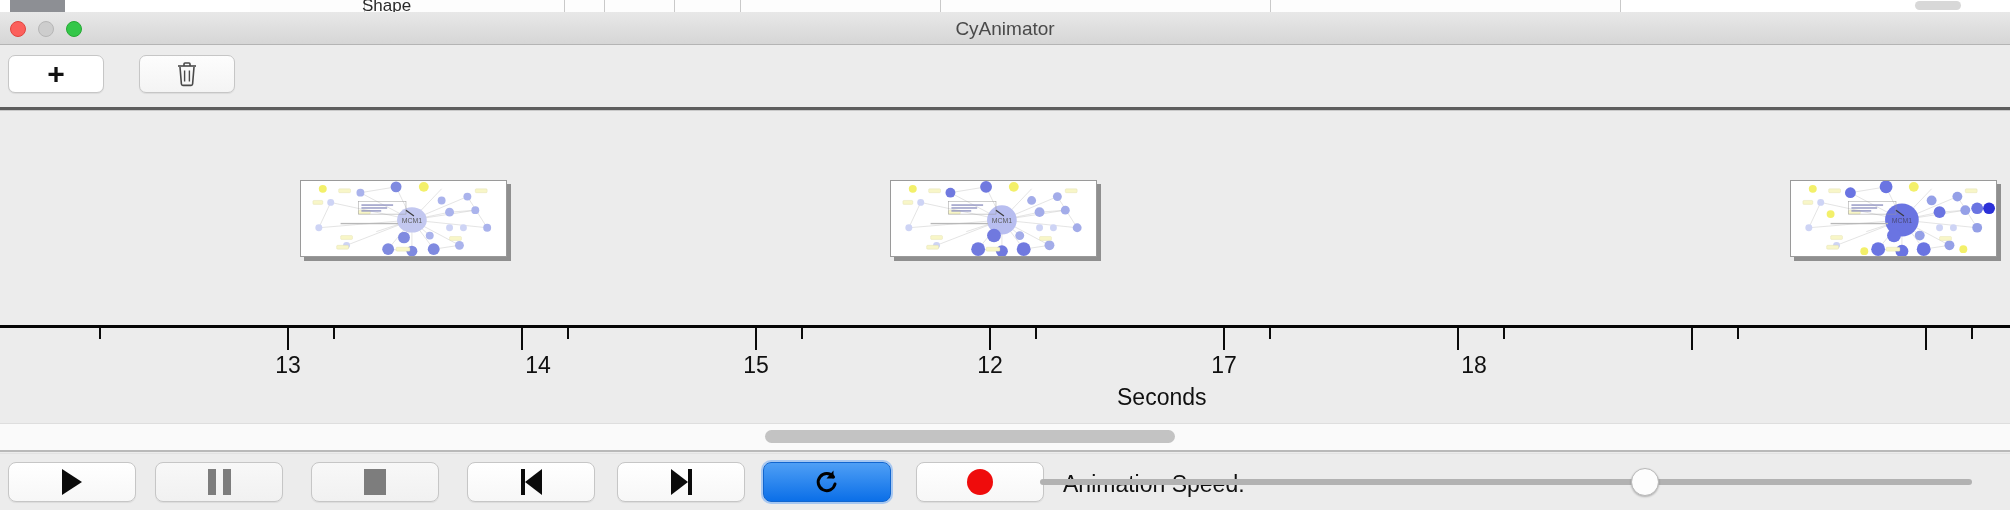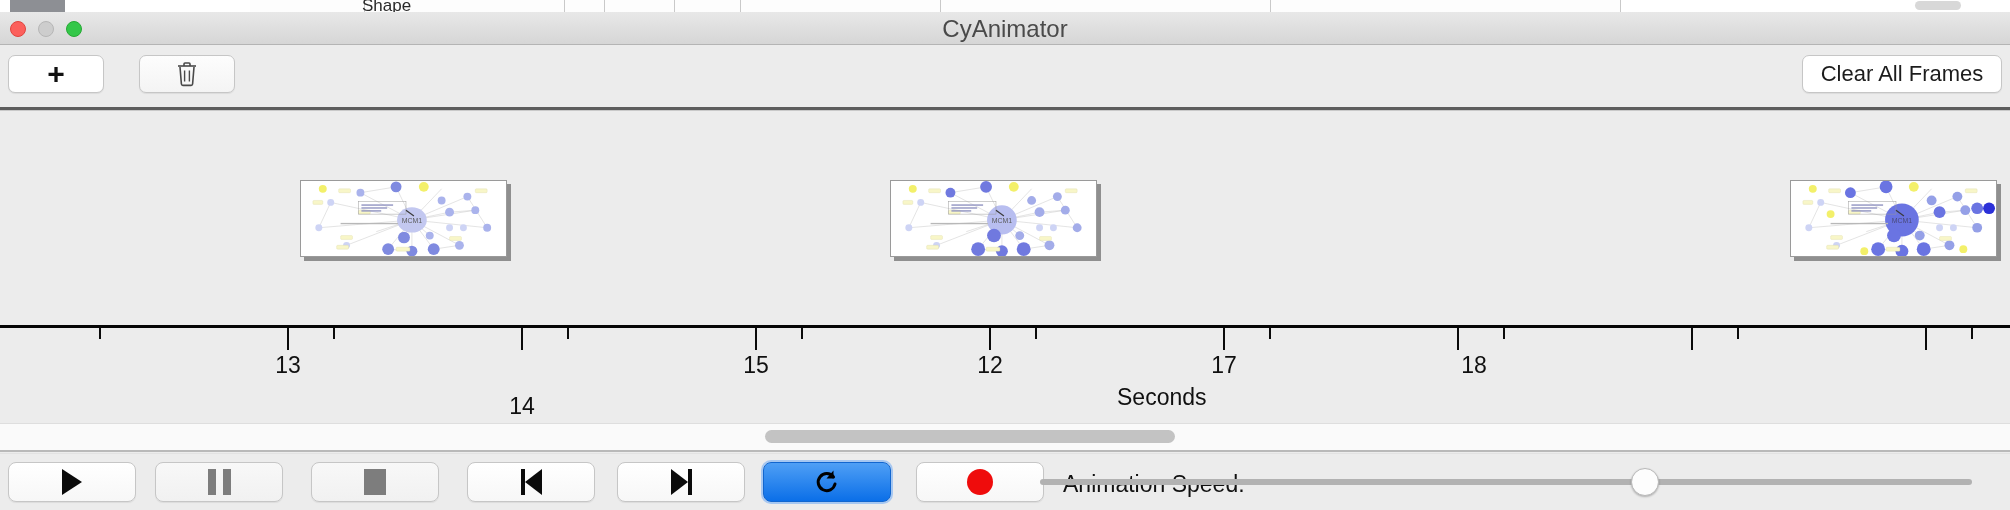--- a/index.html
+++ b/index.html
@@ -27,21 +27,21 @@
     border-bottom:1px solid #b4b4b4;
   }
   .lights { position:absolute; left:10px; top:9px; display:flex; gap:12px; }
   .light { width:16px; height:16px; border-radius:50%; }
   .light.red { background:#fc605c; border:1px solid #e0443e; }
   .light.yellow { background:#cdcdcd; border:1px solid #b6b6b6; }
   .light.green { background:#34c749; border:1px solid #26a934; }
   .win-title {
     position:absolute; left:0; top:0; width:2010px; height:33px;
     line-height:33px; text-align:center;
-    font-size:24px; color:#4a4a4a; font-family:"Liberation Sans",sans-serif;
+    font-size:19px; color:#4a4a4a; font-family:"Liberation Sans",sans-serif;
   }
 
   
   .toolbar {
     position:absolute; left:0; top:33px; width:2010px; height:62px;
     background:#ececec;
   }
   .btn {
     position:absolute;
     background:linear-gradient(to bottom,#fdfdfd,#f4f4f4);
@@ -182,23 +182,20 @@
 
     <div class="btn btn-trash">
       <svg class="trash-svg" width="22" height="26" viewBox="0 0 22 26">
         <path d="M2 5 h18" stroke="#4a4a4a" stroke-width="1.6" fill="none"></path>
         <path d="M8 5 v-2 a1 1 0 0 1 1 -1 h4 a1 1 0 0 1 1 1 v2" stroke="#4a4a4a" stroke-width="1.6" fill="none"></path>
         <path d="M4 6 l1.4 17 a1.5 1.5 0 0 0 1.5 1.4 h8.2 a1.5 1.5 0 0 0 1.5 -1.4 L18 6" stroke="#4a4a4a" stroke-width="1.6" fill="none"></path>
         <path d="M8.6 9.5 v11 M13.4 9.5 v11" stroke="#4a4a4a" stroke-width="1.4" fill="none"></path>
       </svg>
     </div>
 
-    <div class="btn btn-clear">
-      <span>Clear All Frames</span>
-    </div>
   </div>
 
   <div class="sep-dark"></div>
   <div class="sep-dark2"></div>
 
   <div class="canvas">
 
     <div class="frame" style="left:300px;">
       <div class="shadow"></div>
       <div class="paper">
@@ -418,21 +415,21 @@
     <div class="tick major" style="left:521px;"></div>
     <div class="tick major" style="left:755px;"></div>
     <div class="tick major" style="left:989px;"></div>
     <div class="tick major" style="left:1223px;"></div>
     <div class="tick major" style="left:1457px;"></div>
     <div class="tick major" style="left:1691px;"></div>
     <div class="tick major" style="left:1925px;"></div>
 
     <div class="tick-label" style="left:-47px;">12</div>
     <div class="tick-label" style="left:258px;">13</div>
-    <div class="tick-label" style="left:492px;margin-top:41px;">14</div>
+    <div class="tick-label" style="left:508px;">14</div>
     <div class="tick-label" style="left:726px;">15</div>
     <div class="tick-label" style="left:960px;">12</div>
     <div class="tick-label" style="left:1194px;">17</div>
     <div class="tick-label" style="left:1444px;">18</div>
 
     <div class="axis-title" style="left:1117px;text-align:right;">Seconds</div>
   </div>
 
   <div class="scroll-area">
     <div class="scroll-thumb" style="left:765px;width:410px;"></div>

